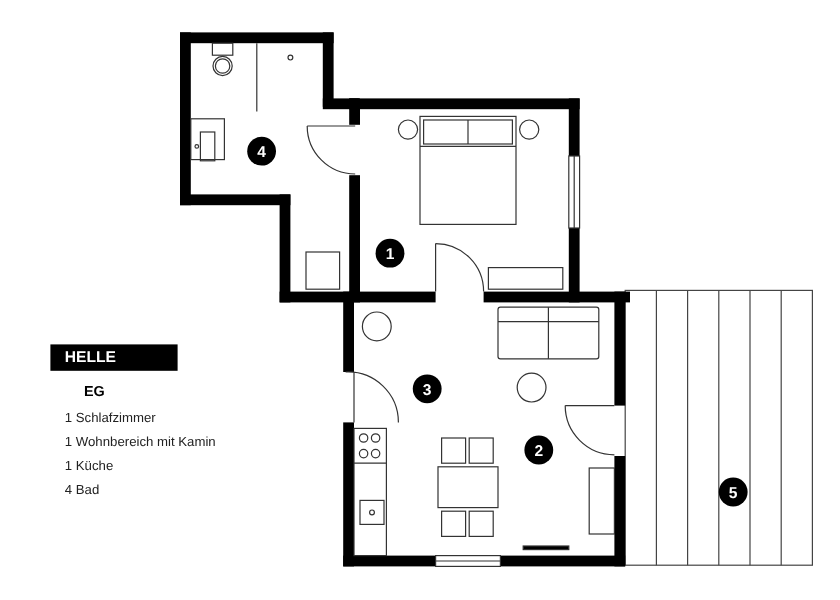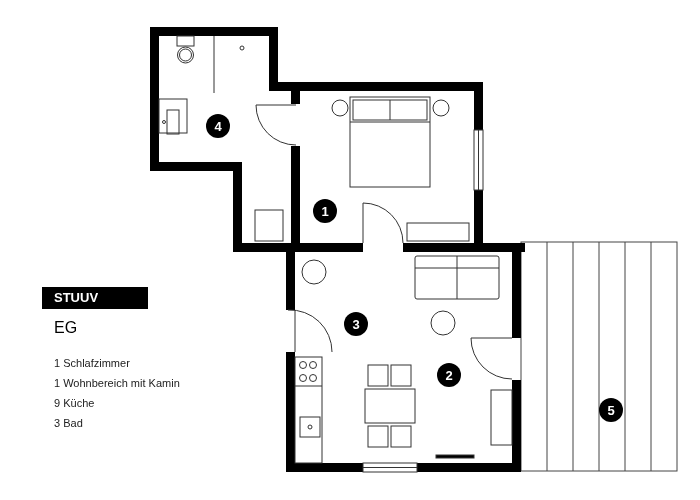--- a/index.html
+++ b/index.html
@@ -1,21 +1,21 @@
 <!DOCTYPE html>
 <html><head>
 <meta charset="utf-8">
 <style>
   html, body { margin:0; padding:0; background:#ffffff; }
   body { width:700px; height:500px; position:relative; overflow:hidden; font-family:"Liberation Sans", sans-serif; }
   #plan { position:absolute; left:0; top:0; }
   .legend { position:absolute; left:42px; top:287px; }
   .legend-title { background:#000; color:#fff; font-weight:bold; font-size:13px; padding:3px 10px 3px 12px; width:84px; height:16px; line-height:16px; }
-  .legend-floor { font-weight:normal; font-size:16px; margin:10px 0 0 12px; color:#000; }
-  .legend-list { list-style:none; margin:16px 0 0 12px; padding:0; }
+  .legend-floor { font-weight:bold; font-size:12px; margin:10px 0 0 28px; color:#000; }
+  .legend-list { list-style:none; margin:6px 0 0 12px; padding:0; }
   .legend-list li { font-size:11px; color:#222; height:20px; line-height:20px; }
   .badge-text { font-family:"Liberation Sans", sans-serif; font-weight:bold; font-size:13px; fill:#fff; }
 </style>
 </head>
 <body>
 
 <svg id="plan" width="700" height="500" viewBox="0 0 700 500">
 
   <g stroke="#444" stroke-width="1" fill="none">
     <rect x="521" y="242" width="156" height="229"></rect>
@@ -150,21 +150,21 @@
       <circle cx="218" cy="126" r="12" fill="#000"></circle>
       <text class="badge-text" x="218" y="131" text-anchor="middle">4</text>
     </g>
   <g>
       <circle cx="611" cy="410" r="12" fill="#000"></circle>
       <text class="badge-text" x="611" y="415" text-anchor="middle">5</text>
     </g>
 </svg>
 
 <div class="legend">
-  <div class="legend-title">STUUV STUUV</div>
+  <div class="legend-title">HELLE HELLE</div>
   <div class="legend-floor">EG</div>
   <ul class="legend-list">
     <li>1 Schlafzimmer</li>
     <li>1 Wohnbereich mit Kamin</li>
-    <li>9 Küche</li>
-    <li>3 Bad</li>
+    <li>1 Küche</li>
+    <li>4 Bad</li>
   </ul>
 </div>
 
 </body></html>

